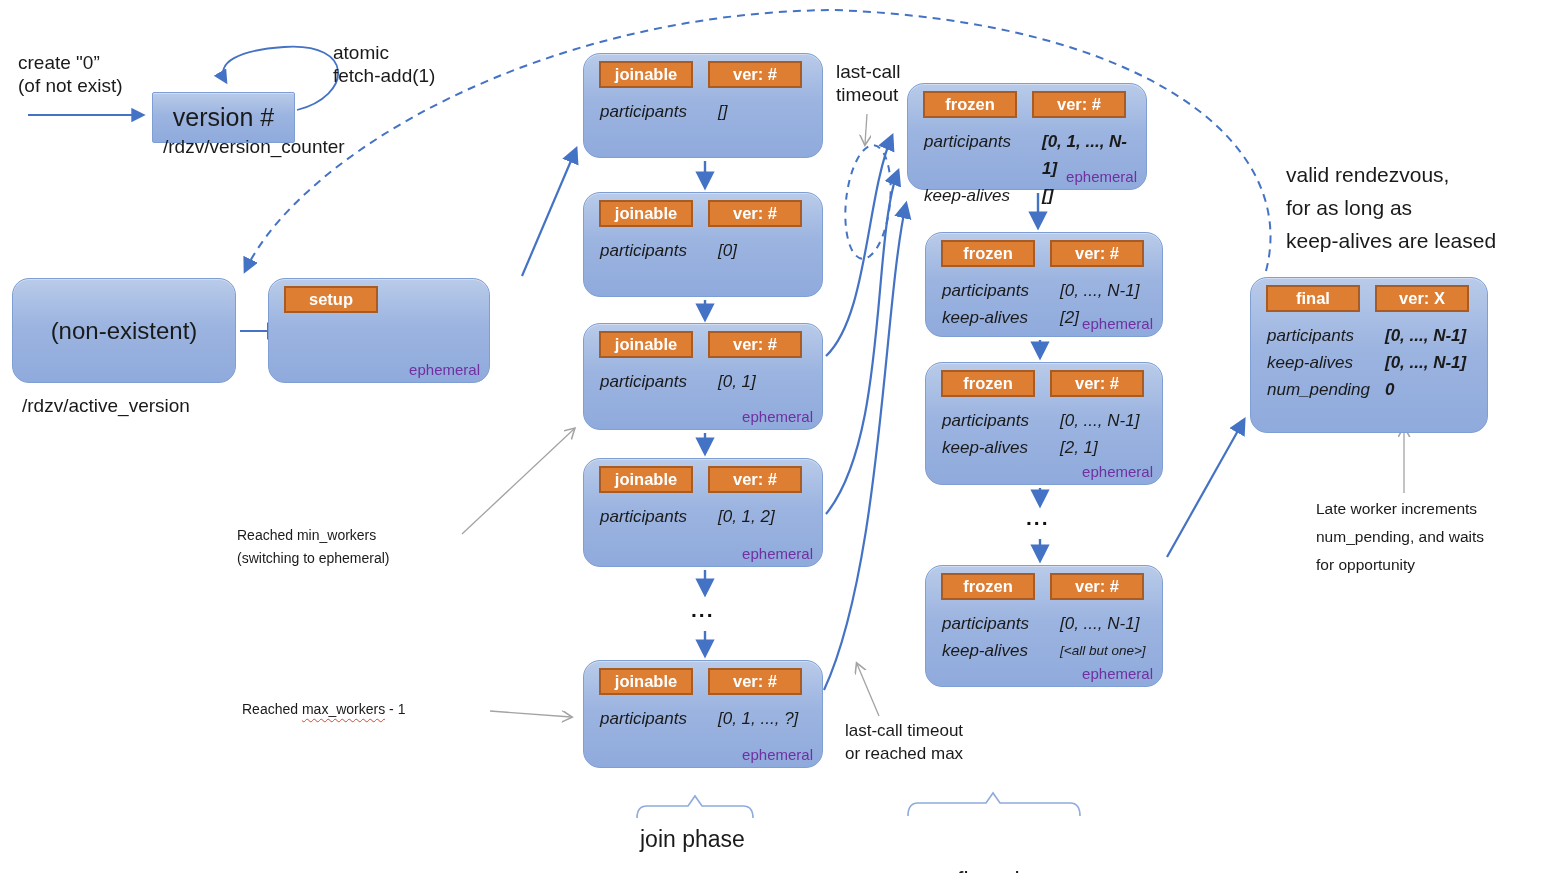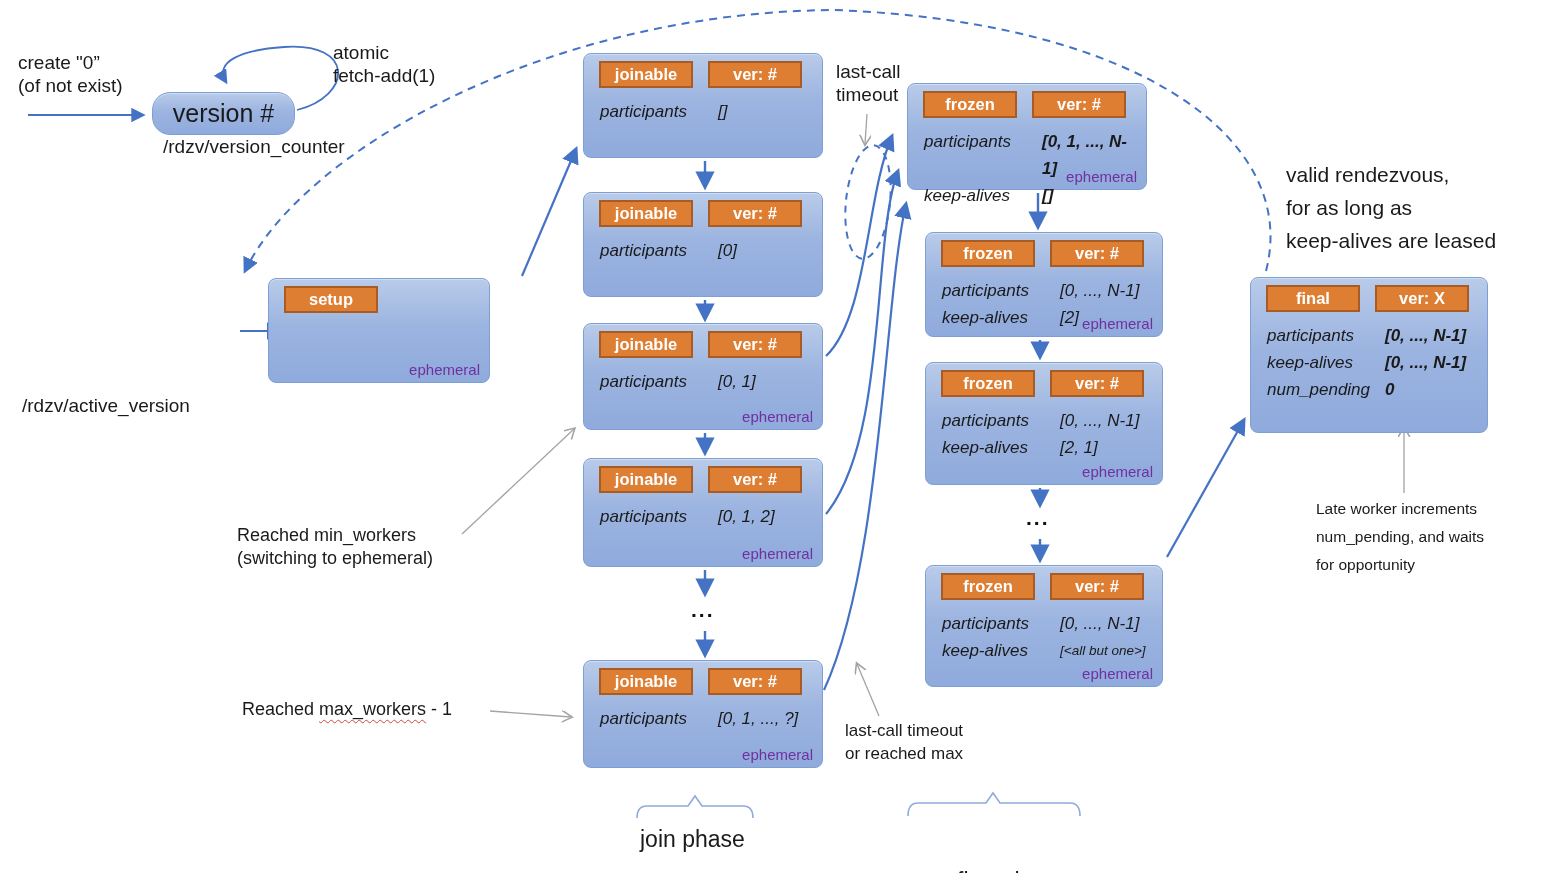--- a/index.html
+++ b/index.html
@@ -5,42 +5,42 @@
   html,body{margin:0;padding:0;background:#fff;}
   #canvas{
     position:relative;width:1557px;height:873px;overflow:hidden;background:#fff;
     font-family:"Liberation Sans", sans-serif;color:#1a1a1a;
   }
   #arrow-layer{position:absolute;left:0;top:0;width:1557px;height:873px;}
   .abs{position:absolute;}
   .pre{white-space:pre-line;}
   
   .sbox,.bigbox{
-    position:absolute;border-radius:8px;
+    position:absolute;border-radius:17px;
     background:linear-gradient(180deg,#b9cbe9 0%,#9cb4e0 45%,#8faadc 100%);
     border:1.5px solid #7f9fd4;box-sizing:border-box;
     box-shadow:inset 0 1px 0 rgba(255,255,255,.35);
   }
   .tagrow{position:absolute;left:15px;top:7px;display:flex;gap:15px;}
   .tag{
     display:inline-flex;align-items:center;justify-content:center;
     width:94px;height:27px;background:#de7e33;border:2px solid #a85b22;
     color:#fff;font-weight:bold;font-size:16.5px;box-sizing:border-box;
   }
   .rows{position:absolute;left:16px;top:44px;right:10px;font-style:italic;}
   .row{display:flex;line-height:27px;font-size:17px;}
   .key{width:112px;flex:0 0 112px;}
   .val{margin-left:6px;}
   .val.bold{font-weight:bold;}
   .val.small{font-size:13.5px;}
   .eph{
     position:absolute;right:9px;bottom:4px;color:#7030a0;font-size:15px;
   }
   .bigbox{display:flex;align-items:center;justify-content:center;font-size:24px;}
-  .note{font-size:18px;line-height:23px;}
+  .note{font-size:14px;line-height:23px;}
   .small-note{font-size:15.5px;line-height:28px;}
   .path-label{font-size:19px;}
   .phase-label{font-size:23px;}
   .dots{font-size:21px;font-weight:bold;letter-spacing:2px;color:#111;}
   .wavy{text-decoration:underline wavy #d04a3a 1px;text-underline-offset:4px;}
 </style>
 </head>
 <body>
 
 <div id="canvas">
@@ -88,25 +88,28 @@
     <path d="M1404,493 L1404,428" stroke="#a3a3a3" stroke-width="1.3" fill="none" marker-end="url(#mg)"></path>
 
     <path d="M637,818 Q637,806 647,806 L688,806 L695,796 L702,806 L743,806 Q753,806 753,818" stroke="#8faadc" stroke-width="1.6" fill="none"></path>
     <path d="M908,816 Q908,803 918,803 L986,803 L993,793 L1000,803 L1070,803 Q1080,803 1080,816" stroke="#8faadc" stroke-width="1.6" fill="none"></path>
   </svg>
 
   <div class="abs pre note" style="left:18px;top:51px;font-size:19px;">create "0”
 (of not exist)</div>
   <div class="abs pre note" style="left:333px;top:41px;font-size:19px;">atomic
 fetch-add(1)</div>
-  <div class="bigbox" style="left:152px;top:92px;width:143px;height:43px;border-radius:18px;font-size:25px;">
+  <div class="bigbox" style="left:152px;top:92px;width:143px;height:51px;border-radius:2px;font-size:25px;">
     <span>version #</span>
   </div>
   <div class="abs path-label" style="left:163px;top:136px;text-align:center;">/rdzv/version_counter</div>
 
+  <div class="bigbox" style="left:12px;top:278px;width:224px;height:105px;">
+    <span>(non-existent)</span>
+  </div>
   <div class="abs path-label" style="left:22px;top:395px;">/rdzv/active_version</div>
   <div class="sbox" style="left:268px;top:278px;width:222px;height:105px;">
     <div class="tagrow">
         <span class="tag">setup</span>
       </div>
     <span class="eph">ephemeral</span>
   </div>
 
   <div class="sbox" style="left:583px;top:53px;width:240px;height:105px;">
       <div class="tagrow">

